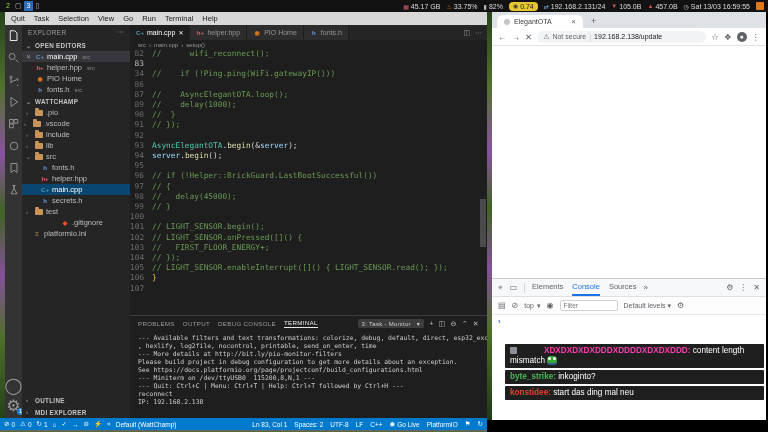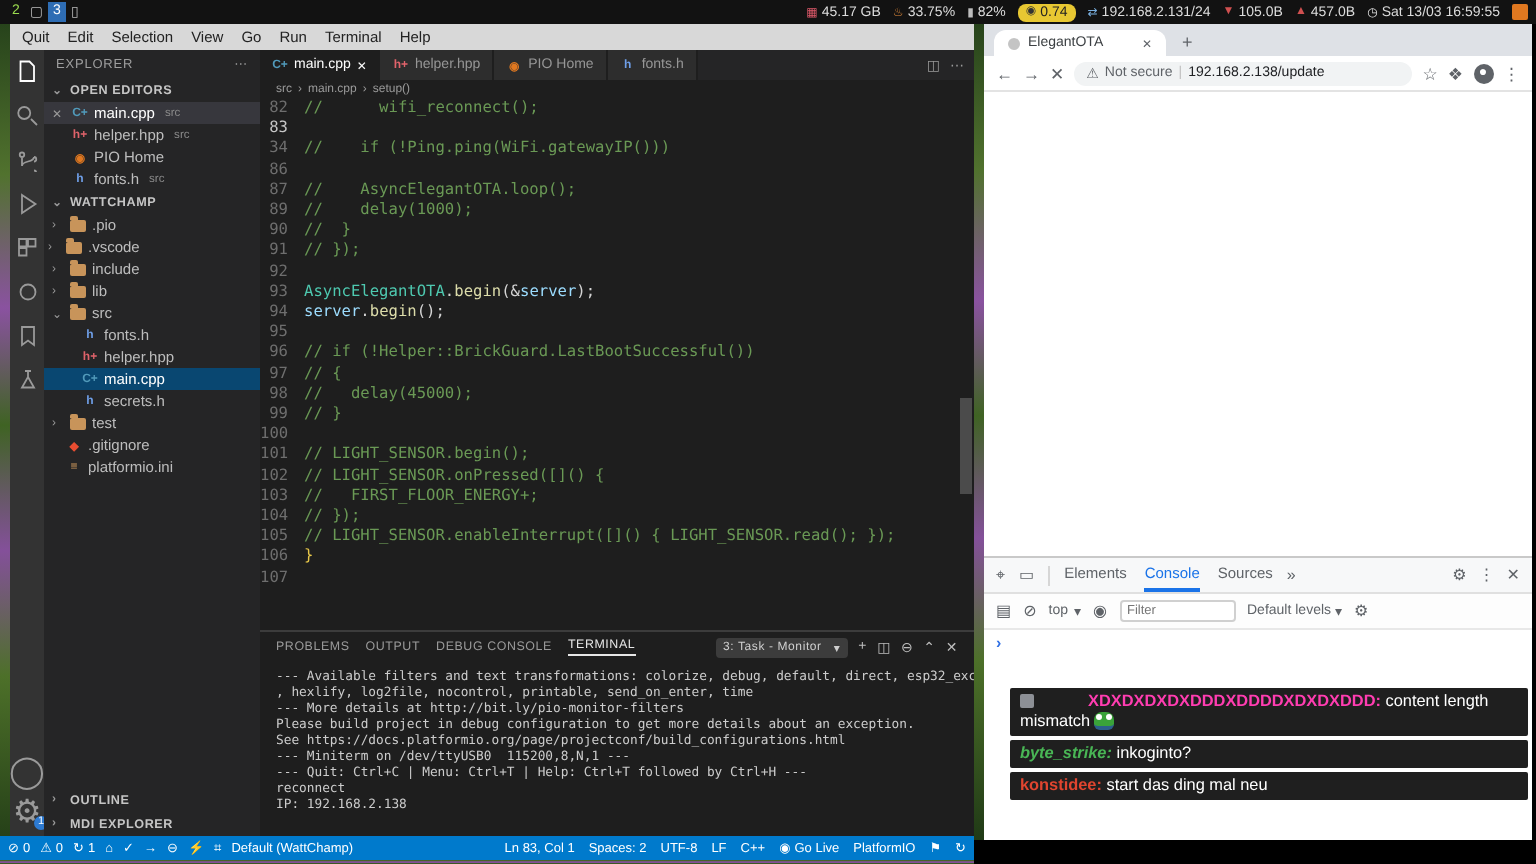--- a/index.html
+++ b/index.html
@@ -162,21 +162,21 @@
       </span>
       <span id="tray-app"></span>
     </div>
 </div>
 <div id="wall-left" class="abs wall"></div>
 <div id="wall-gap" class="abs wall"></div>
 <div id="wall-bottom" class="abs wall"></div>
 
 <div id="menubar" class="abs">
     <span class="menu-item">Quit</span>
-    <span class="menu-item">Edit</span>
+    <span class="menu-item">Task</span>
     <span class="menu-item">Selection</span>
     <span class="menu-item">View</span>
     <span class="menu-item">Go</span>
     <span class="menu-item">Run</span>
     <span class="menu-item">Terminal</span>
     <span class="menu-item">Help</span>
   </div>
 <div id="activitybar" class="abs">
     <div class="act-ic on">
       <svg viewBox="0 0 16 16">
@@ -301,21 +301,21 @@
       </div>
       <div class="row" style="padding-left: 19px;">
         <span class="fic" style="color: rgb(111, 159, 232);">h</span>
         <span>secrets.h</span>
       </div>
       <div class="row" style="padding-left: 4px;">
         <span class="ar">›</span>
         <span class="folder-ic"></span>
         <span>test</span>
       </div>
-      <div class="row" style="padding-left: 11px;">
+      <div class="row" style="padding-left: 11px; margin-left: 28px;">
         <span class="fic" style="color: rgb(232, 77, 49);">◆</span>
         <span>.gitignore</span>
       </div>
       <div class="row" style="padding-left: 11px;">
         <span class="fic" style="color: rgb(200, 148, 90);">≡</span>
         <span>platformio.ini</span>
       </div>
     </div>
   <div id="sb-spacer"></div>
   <div id="sb-bottom">
@@ -536,15 +536,15 @@
       <span class="dt-ic">⚙</span>
     </div>
     <div id="dt-console">
       <div id="dt-prompt">›</div>
     </div>
   </div>
 </div>
 
 <div id="chat" class="abs">
     <div class="chat-row"><span class="chat-badge"></span><span class="chat-user" style="color: rgb(255, 61, 177); margin-left: 24px;">XDXDXDXDXDDDXDDDDXDXDXDDD:</span><span> content length mismatch</span><span class="emote"></span></div>
-    <div class="chat-row"><span class="chat-user" style="color: rgb(73, 182, 85); font-style: italic;">byte_strike:</span><span> inkoginto?</span></div>
+    <div class="chat-row"><span class="chat-user" style="color: rgb(73, 182, 85);">byte_strike:</span><span> inkoginto?</span></div>
     <div class="chat-row"><span class="chat-user" style="color: rgb(224, 69, 47);">konstidee:</span><span> start das ding mal neu</span></div>
   </div>
 
 </body></html>

